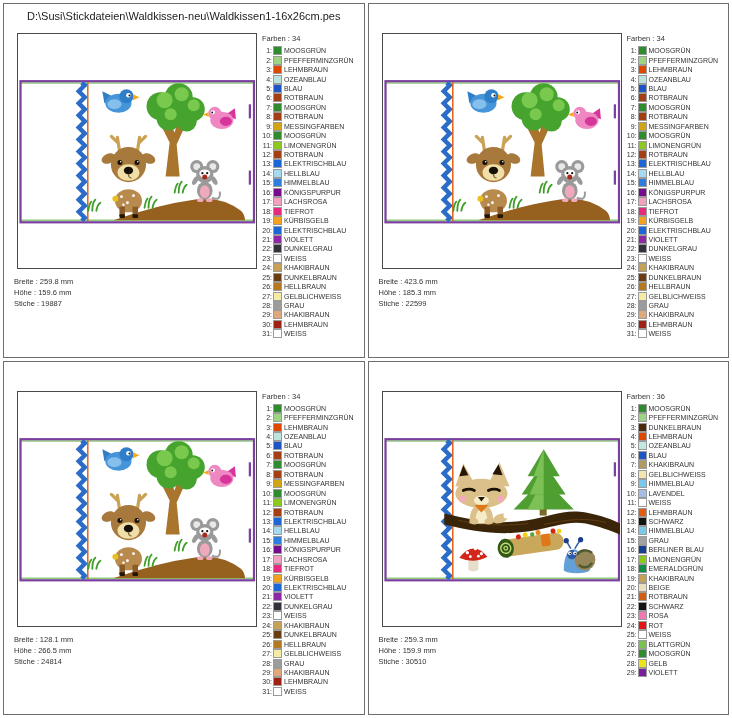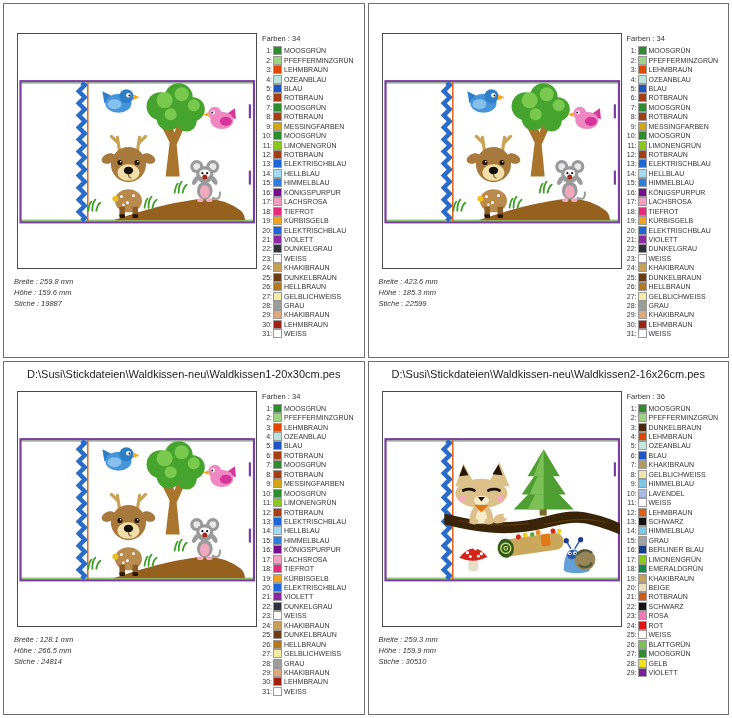--- a/index.html
+++ b/index.html
@@ -13,27 +13,28 @@
              border:1px solid #4a4a4a; background:#fff; }
   .scene { position:absolute; left:0; top:0; width:100%; height:100%; display:block; }
   .farben { position:absolute; left:258px; top:30px; font-size:7.5px; color:#333; }
   .threads { position:absolute; left:255px; top:42px; margin:0; padding:0; list-style:none; }
   .thread { display:flex; align-items:center; height:9.45px; }
   .tnum { width:13px; text-align:right; font-size:7px; color:#333; flex:none; }
   .tswatch { width:7px; height:7px; border:1px solid #9a9a9a; margin-left:1px; flex:none;
              background:#fff; box-sizing:content-box; }
   .tname { font-size:7px; color:#333; margin-left:2px; white-space:nowrap; }
   .info { position:absolute; left:10px; top:272px; }
-  .info-line { font-size:7.5px; color:#333; line-height:11px; white-space:nowrap;font-style:italic; }
+  .info-line { font-size:7.5px; color:#333; line-height:11px; white-space:nowrap; }
 </style>
 </head>
 <body>
 
 <div class="page">
     <section class="panel">
+    <div class="title">D:\Susi\Stickdateien\Waldkissen-neu\Waldkissen1-16x26cm.pes</div>
     <div class="preview">
 
       <svg class="scene" viewBox="0 0 237 233" preserveAspectRatio="none">
         <g>
           <rect x="0" y="0" width="237" height="233" fill="#ffffff"></rect>
           <line x1="3" y1="48.8" x2="234" y2="48.8" stroke="#8fcb78" stroke-width="1.6"></line>
           <line x1="3" y1="185.6" x2="234" y2="185.6" stroke="#8fcb78" stroke-width="1.6"></line>
           <rect x="2.5" y="47" width="232.5" height="140.5" fill="none" stroke="#7b3fa0" stroke-width="2.2"></rect>
           <rect x="229.8" y="70" width="2.2" height="14" fill="#7b3fa0"></rect>
           <rect x="229.8" y="136" width="2.2" height="14" fill="#7b3fa0"></rect>
@@ -542,21 +543,20 @@
     <span class="tname">WEISS</span>
   </li>
       </ol>
     <div class="info">
       <div class="info-line">Breite : 423.6 mm</div>
       <div class="info-line">Höhe : 185.3 mm</div>
       <div class="info-line">Stiche : 22599</div>
     </div>
   </section>
     <section class="panel">
-    <div class="title">D:\Susi\Stickdateien\Waldkissen-neu\Waldkissen1-20x30cm.pes</div>
     <div class="preview">
 
       <svg class="scene" viewBox="0 0 237 233" preserveAspectRatio="none">
         <g>
           <rect x="0" y="0" width="237" height="233" fill="#ffffff"></rect>
           <line x1="3" y1="48.8" x2="234" y2="48.8" stroke="#8fcb78" stroke-width="1.6"></line>
           <line x1="3" y1="185.6" x2="234" y2="185.6" stroke="#8fcb78" stroke-width="1.6"></line>
           <rect x="2.5" y="47" width="232.5" height="140.5" fill="none" stroke="#7b3fa0" stroke-width="2.2"></rect>
           <rect x="229.8" y="70" width="2.2" height="14" fill="#7b3fa0"></rect>
           <rect x="229.8" y="136" width="2.2" height="14" fill="#7b3fa0"></rect>
@@ -804,21 +804,20 @@
     <span class="tname">WEISS</span>
   </li>
       </ol>
     <div class="info">
       <div class="info-line">Breite : 128.1 mm</div>
       <div class="info-line">Höhe : 266.5 mm</div>
       <div class="info-line">Stiche : 24814</div>
     </div>
   </section>
     <section class="panel">
-    <div class="title">D:\Susi\Stickdateien\Waldkissen-neu\Waldkissen2-16x26cm.pes</div>
     <div class="preview">
 
       <svg class="scene" viewBox="0 0 237 233" preserveAspectRatio="none">
         <g>
           <rect x="0" y="0" width="237" height="233" fill="#ffffff"></rect>
           <line x1="3" y1="48.8" x2="234" y2="48.8" stroke="#8fcb78" stroke-width="1.6"></line>
           <line x1="3" y1="185.6" x2="234" y2="185.6" stroke="#8fcb78" stroke-width="1.6"></line>
           <rect x="2.5" y="47" width="232.5" height="140.5" fill="none" stroke="#7b3fa0" stroke-width="2.2"></rect>
           <rect x="229.8" y="70" width="2.2" height="14" fill="#7b3fa0"></rect>
           <polyline points="63.5,48.5 66.5,51 60.5,57 66.5,63 60.5,69 66.5,75 60.5,81 66.5,87 60.5,93 66.5,99 60.5,105 66.5,111 60.5,117 66.5,123 60.5,129 66.5,135 60.5,141 66.5,147 60.5,153 66.5,159 60.5,165 66.5,171 60.5,177 66.5,183 63.5,186" fill="none" stroke="#2a6cc8" stroke-width="4.4"></polyline>

